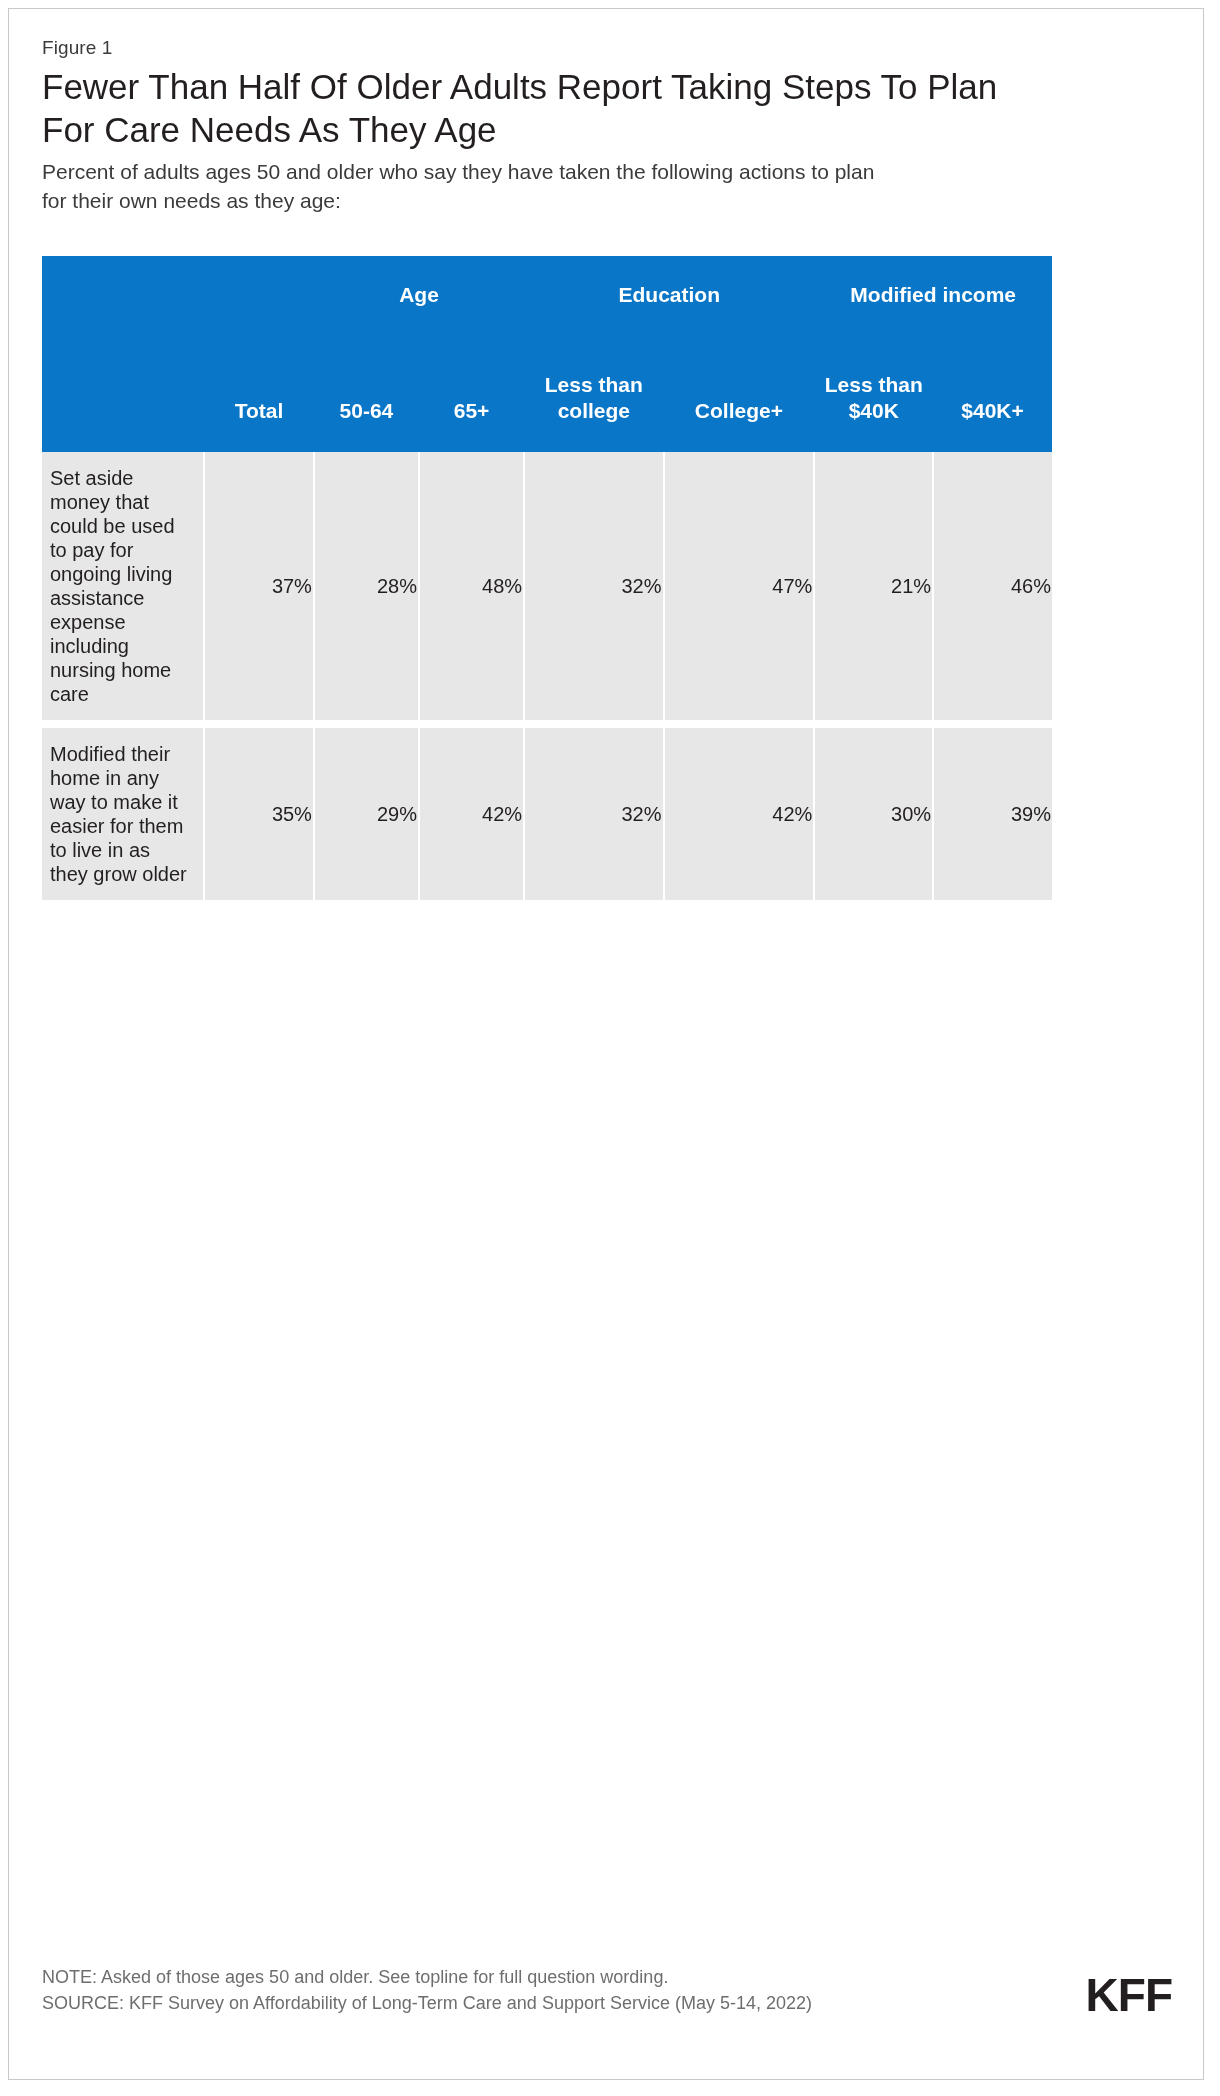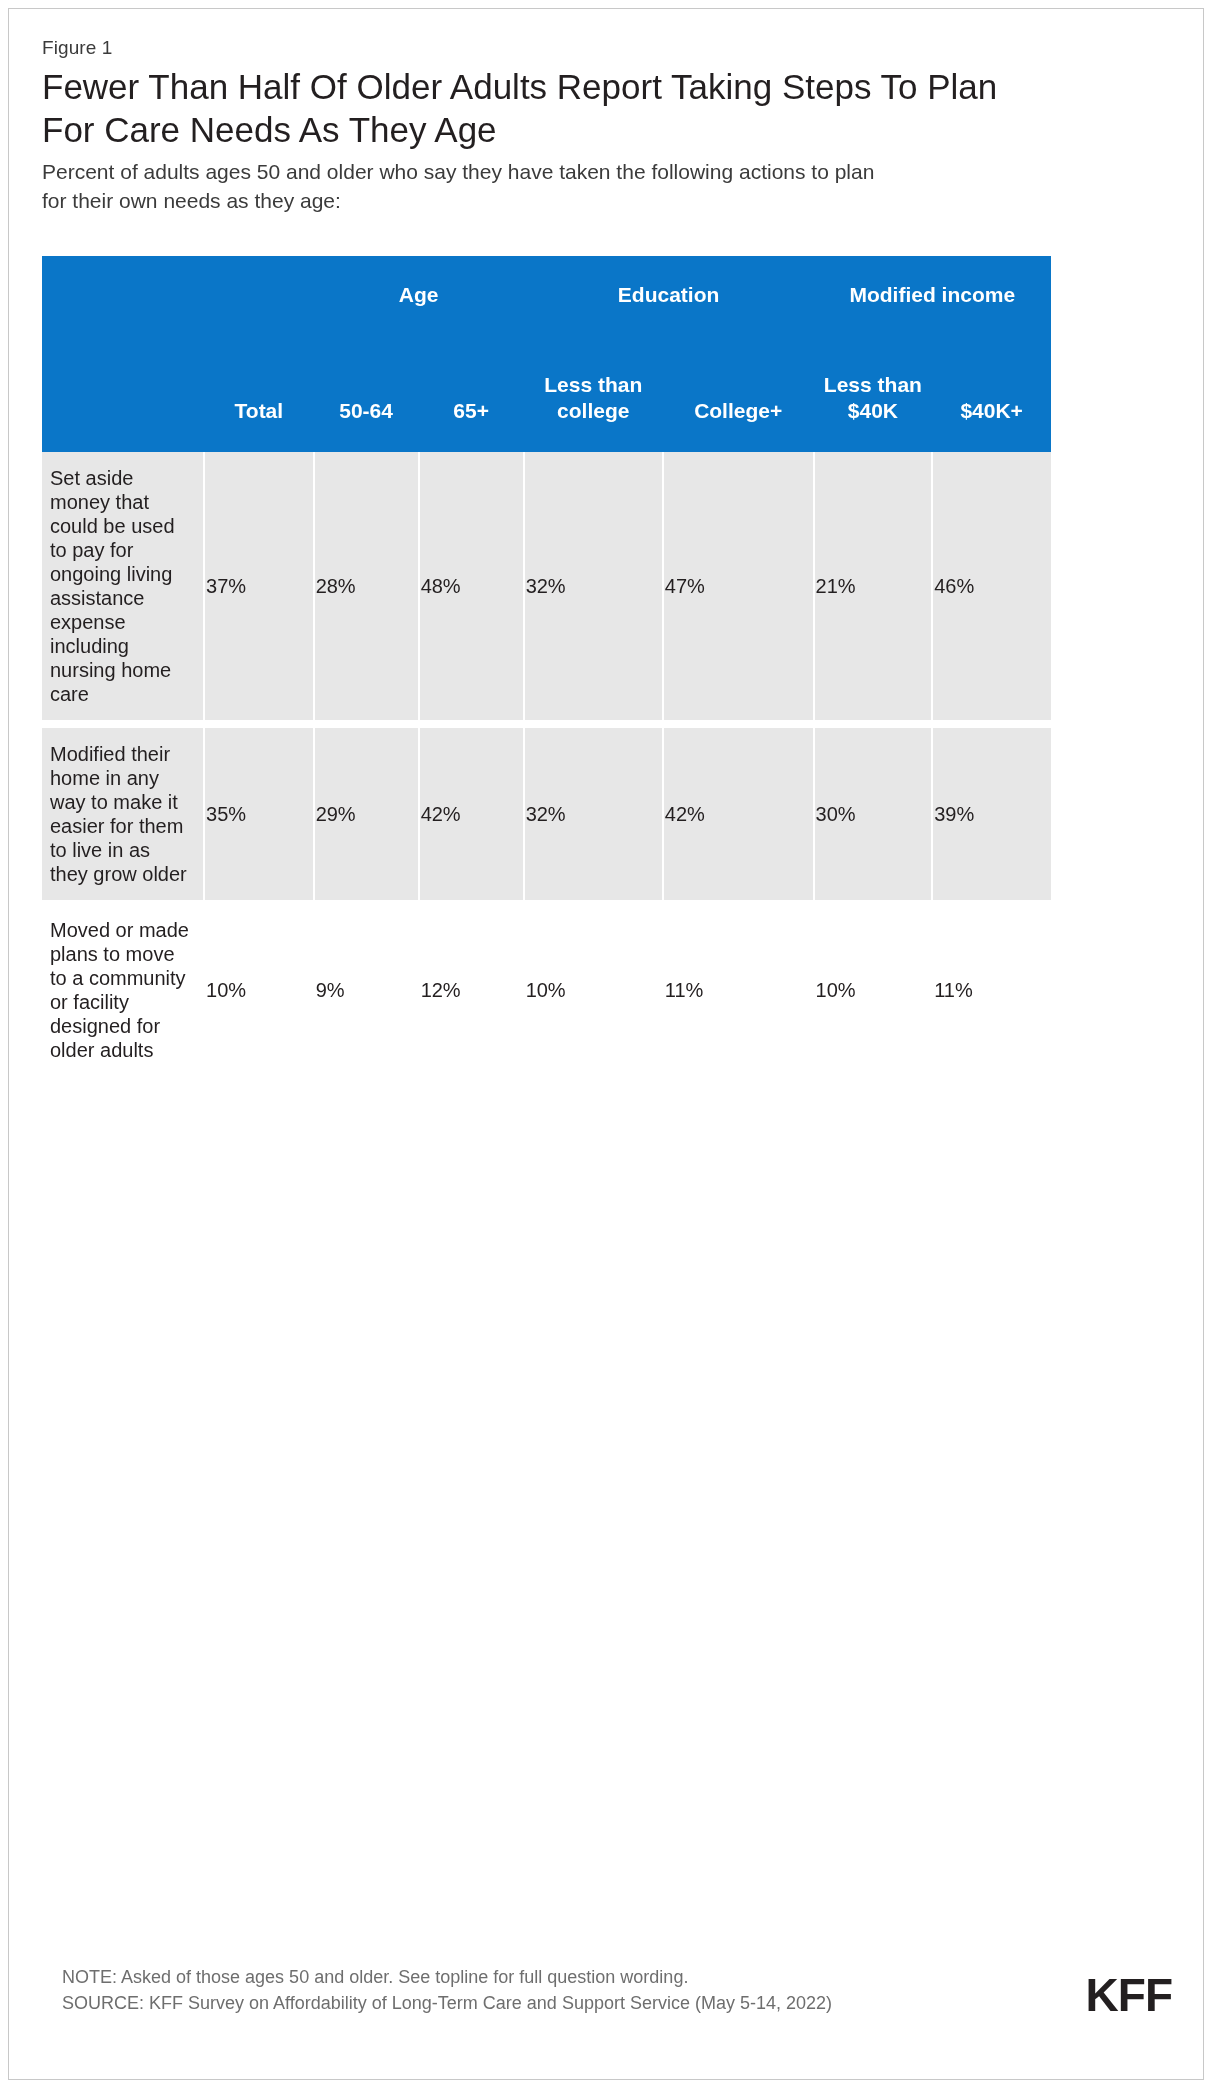--- a/index.html
+++ b/index.html
@@ -130,21 +130,21 @@
   tbody tr.plain td { background: #ffffff; }
 
   tbody td.rowlabel {
     text-align: left;
     padding: 14px 10px 14px 8px;
     border-right: 2px solid #ffffff;
   }
   tbody tr.plain td.rowlabel { border-right: 2px solid #ffffff; }
 
   tbody td.val {
-    text-align: left;
+    text-align: right;
     border-right: 2px solid #ffffff;
   }
   tbody td.val:last-child { border-right: 0; }
 
   tbody tr.plain td.val { border-right: 2px solid #ffffff; }
 
   tbody tr.rowgap td {
     height: 4px;
     padding: 0;
     background: #ffffff;
@@ -156,21 +156,20 @@
     position: absolute;
     left: 0;
     top: 1955px;
     width: 1155px;
   }
   .footer .note,
   .footer .source {
     font-size: 18px;
     line-height: 26px;
     color: #6e6e6e;
-    margin-left: 20px;
   }
   .footer .logo {
     position: absolute;
     right: 25px;
     top: 4px;
     font-size: 46px;
     font-weight: bold;
     letter-spacing: -1px;
     color: #231f20;
     font-family: "Liberation Sans", sans-serif;
@@ -250,30 +249,20 @@
             <td class="val">32%</td>
             <td class="val">42%</td>
             <td class="val">30%</td>
             <td class="val">39%</td>
           </tr>
 
           <tr class="rowgap">
             <td colspan="8"></td>
           </tr>
 
-          <tr class="plain">
-            <td class="rowlabel">Moved or made plans to move to a community or facility designed for older adults</td>
-            <td class="val">10%</td>
-            <td class="val">9%</td>
-            <td class="val">12%</td>
-            <td class="val">10%</td>
-            <td class="val">11%</td>
-            <td class="val">10%</td>
-            <td class="val">11%</td>
-          </tr>
 
         </tbody>
       </table>
     </div>
 
     <div class="footer">
       <div class="note">NOTE: Asked of those ages 50 and older. See topline for full question wording.</div>
       <div class="source">SOURCE: KFF Survey on Affordability of Long-Term Care and Support Service (May 5-14, 2022)</div>
       <div class="logo">KFF</div>
     </div>

